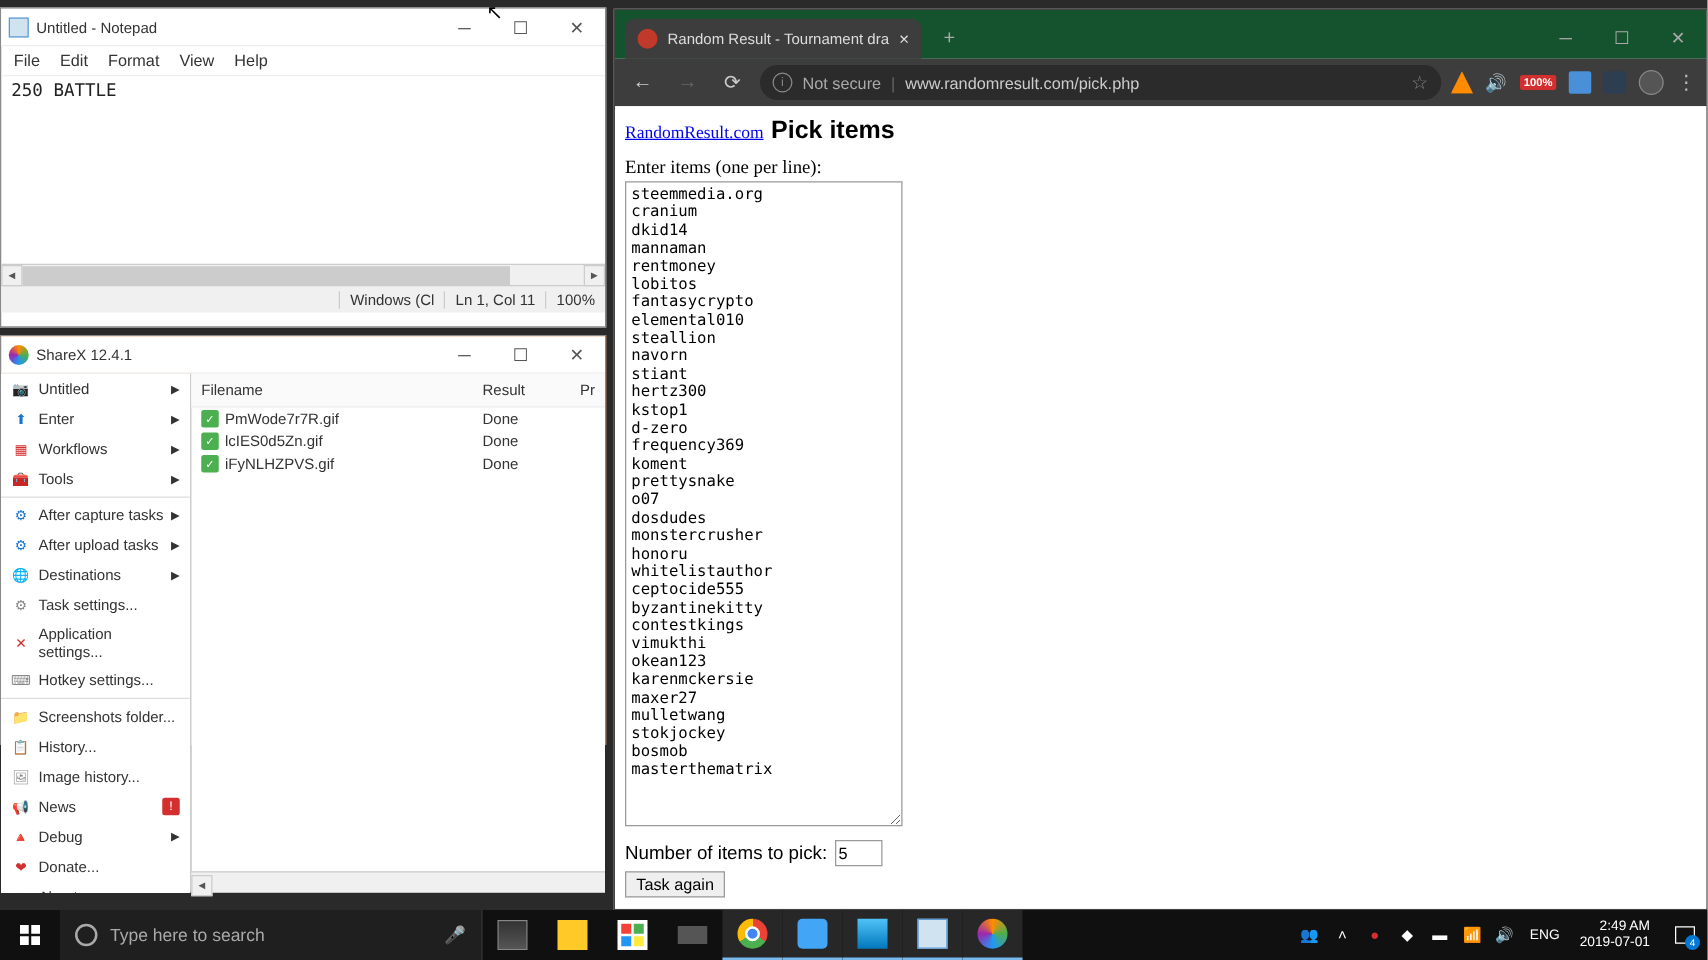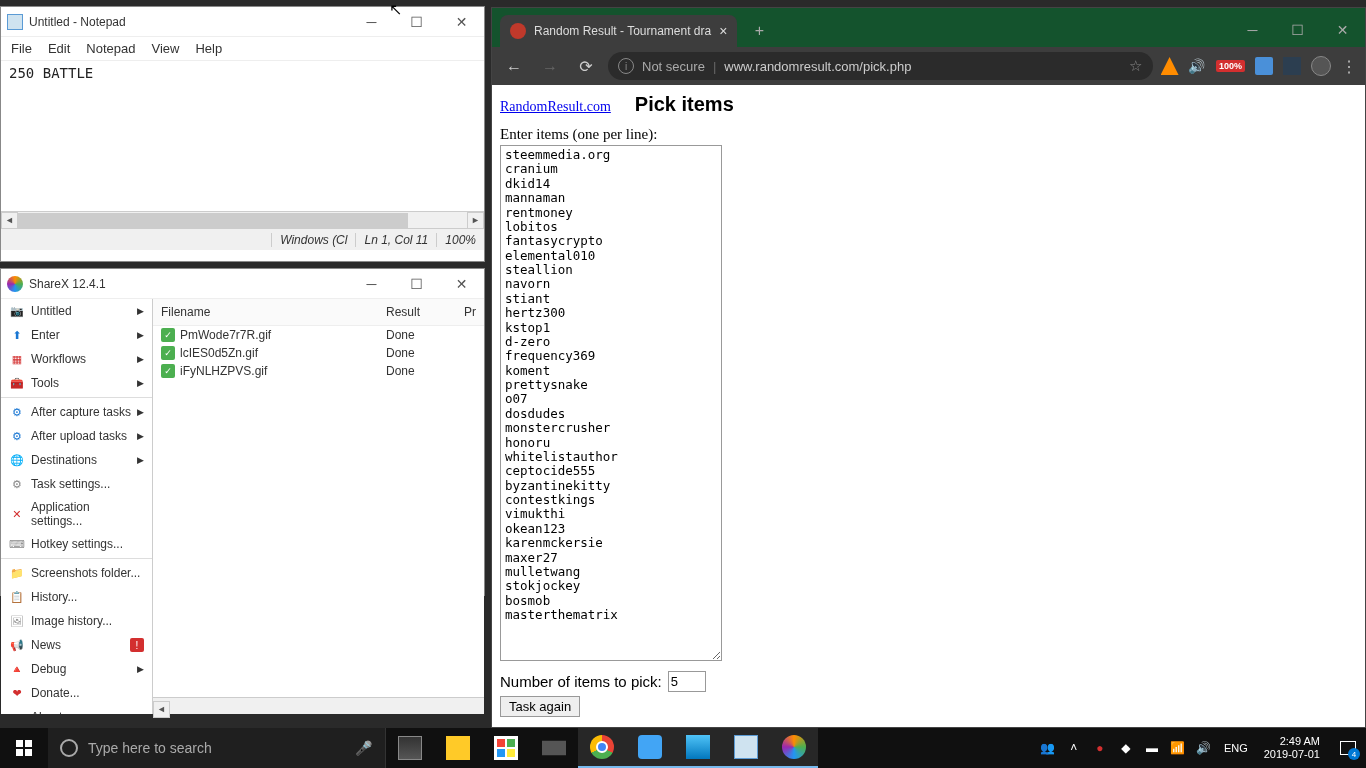--- a/index.html
+++ b/index.html
@@ -10,21 +10,21 @@
     .notepad-title { height: 30px; background: #fff; display: flex; align-items: center; padding-left: 6px; border-bottom: 1px solid #eee; }
     .notepad-icon { width: 16px; height: 16px; background: #cfe3f0; border: 1px solid #5b9bd5; margin-right: 6px; }
     .notepad-title-text { font-size: 12px; color: #333; flex: 1; }
     .window-controls { display: flex; }
     .wc-btn { width: 45px; height: 30px; display: flex; align-items: center; justify-content: center; font-size: 14px; color: #555; cursor: pointer; }
     .notepad-menu { display: flex; gap: 16px; padding: 4px 10px; font-size: 13px; color: #333; border-bottom: 1px solid #eee; }
     .notepad-body { padding: 4px 8px; font-family: Consolas, monospace; font-size: 14px; color: #222; height: 150px; overflow: auto; position: relative; }
     .notepad-hscroll { height: 17px; background: #f0f0f0; border-top: 1px solid #ccc; display: flex; align-items: center; }
     .hscroll-arrow { width: 17px; height: 17px; background: #f0f0f0; display: flex; align-items: center; justify-content: center; font-size: 9px; color: #555; border: 1px solid #ccc; }
     .hscroll-thumb { width: 390px; height: 15px; background: #ccc; margin-left: 0; }
-    .notepad-status { display: flex; height: 22px; background: #f0f0f0; border-top: 1px solid #ccc; font-size: 12px; color: #333; align-items: center; font-style: italic; }
+    .notepad-status { display: flex; height: 22px; background: #f0f0f0; border-top: 1px solid #ccc; font-size: 12px; color: #333; align-items: center; }
     .status-cell { border-left: 1px solid #ccc; padding: 0 8px; }
     .status-spacer { flex: 1; }
     
     
     .sharex-window { position: absolute; top: 268px; left: 0; width: 485px; height: 328px; background: #f97316; border: 1px solid #888; }
     .sharex-title { height: 30px; background: #fff; display: flex; align-items: center; padding-left: 6px; border-bottom: 1px solid #eee; }
     .sharex-icon { width: 16px; height: 16px; border-radius: 50%; background: conic-gradient(#ff8c00, #4caf50, #2196f3, #9c27b0, #ff8c00); margin-right: 6px; }
     .sharex-body { display: flex; height: 415px; }
     .sharex-sidebar { width: 152px; background: #fff; border-right: 1px solid #ccc; overflow-y: auto; }
     .side-item { display: flex; align-items: center; padding: 4px 8px; font-size: 12px; color: #333; cursor: pointer; gap: 6px; }
@@ -63,21 +63,21 @@
     .ext-icons { display: flex; gap: 10px; align-items: center; }
     .ext-icon { width: 18px; height: 18px; }
     .ext-fire { background: #ff8c00; clip-path: polygon(50% 0%, 100% 100%, 0% 100%); }
     .ext-vol { color: #bbb; font-size: 14px; }
     .ext-badge { background: #d32f2f; color: #fff; font-size: 9px; padding: 1px 3px; border-radius: 2px; font-weight: bold; }
     .ext-blue { background: #4a90d9; border-radius: 2px; }
     .ext-navy { background: #2c3e50; }
     .ext-avatar { width: 20px; height: 20px; border-radius: 50%; background: #555; border: 1px solid #888; }
     .ext-menu { color: #bbb; font-size: 16px; cursor: pointer; }
     .chrome-content { height: 642px; background: #fff; overflow-y: scroll; padding: 8px 8px; }
-    .page-top { display: flex; align-items: baseline; gap: 24px; }
+    .page-top { display: flex; align-items: baseline; gap: 6px; }
     .page-link { color: #0000ee; text-decoration: underline; font-size: 14px; font-family: 'Times New Roman', serif; }
     .page-h1 { font-family: Verdana, sans-serif; font-size: 20px; font-weight: bold; color: #000; }
     .enter-label { margin-top: 10px; font-family: 'Times New Roman', serif; font-size: 15px; color: #000; }
     .items-textarea { width: 222px; height: 516px; font-family: monospace; font-size: 12.5px; padding: 2px 4px; border: 1px solid #999; resize: both; line-height: 1.15; margin-top: 2px; }
     .num-row { margin-top: 6px; font-family: 'Times New Roman', serif; font-size: 15px; color: #000; display: flex; align-items: center; gap: 6px; }
     .num-input { width: 38px; padding: 2px; border: 1px solid #999; font-size: 13px; }
     .draw-btn { margin-top: 4px; padding: 2px 8px; font-size: 13px; border: 1px solid #999; background: #efefef; cursor: pointer; }
     
     
     .taskbar { position: absolute; bottom: 0; left: 0; width: 1366px; height: 40px; background: #101010; display: flex; align-items: center; }
@@ -110,21 +110,21 @@
     <div class="notepad-title-text">Untitled - Notepad</div>
     <div class="window-controls">
       <div class="wc-btn">─</div>
       <div class="wc-btn">☐</div>
       <div class="wc-btn close">✕</div>
     </div>
   </div>
   <div class="notepad-menu">
     <span>File</span>
     <span>Edit</span>
-    <span>Notepad</span>
+    <span>Format</span>
     <span>View</span>
     <span>Help</span>
   </div>
   <div class="notepad-body">250 BATTLE</div>
   <div class="notepad-hscroll">
     <div class="hscroll-arrow">◄</div>
     <div class="hscroll-thumb"></div>
     <div style="flex:1"></div>
     <div class="hscroll-arrow">►</div>
   </div>

